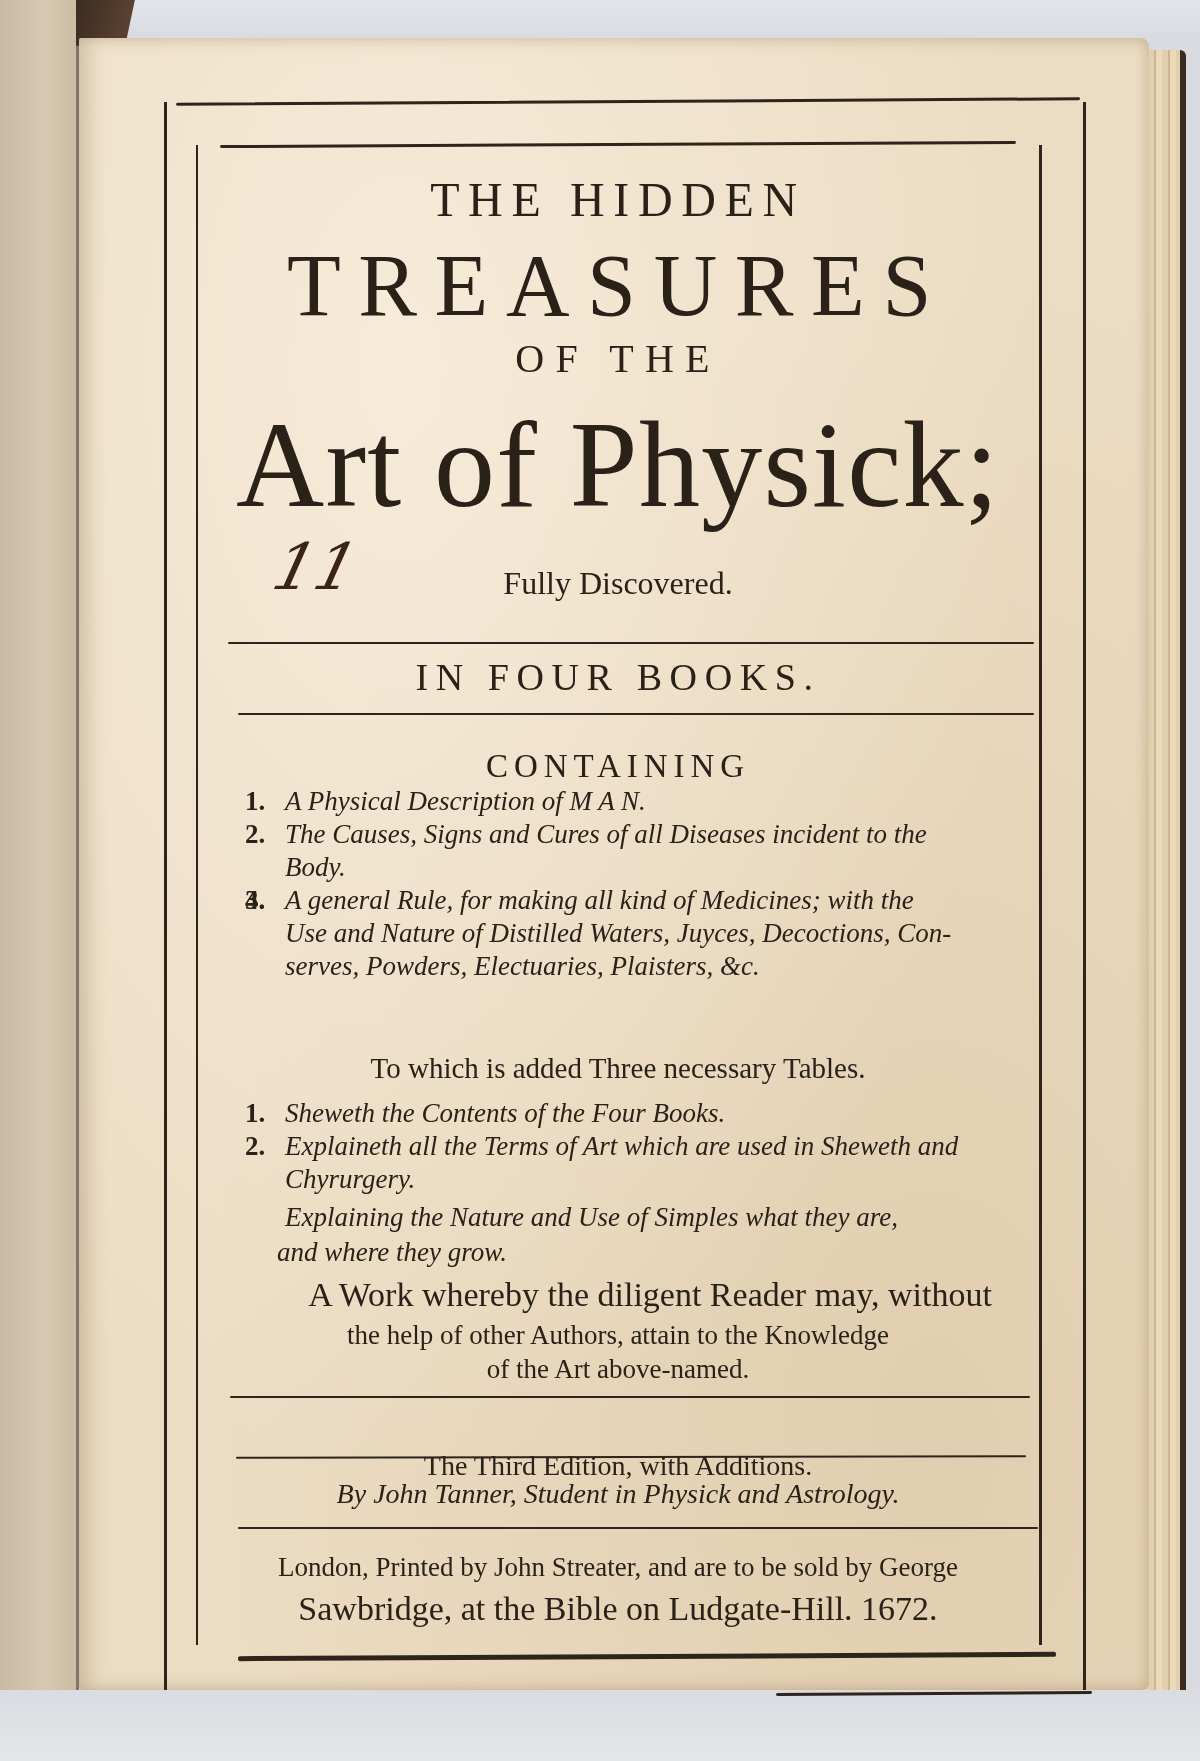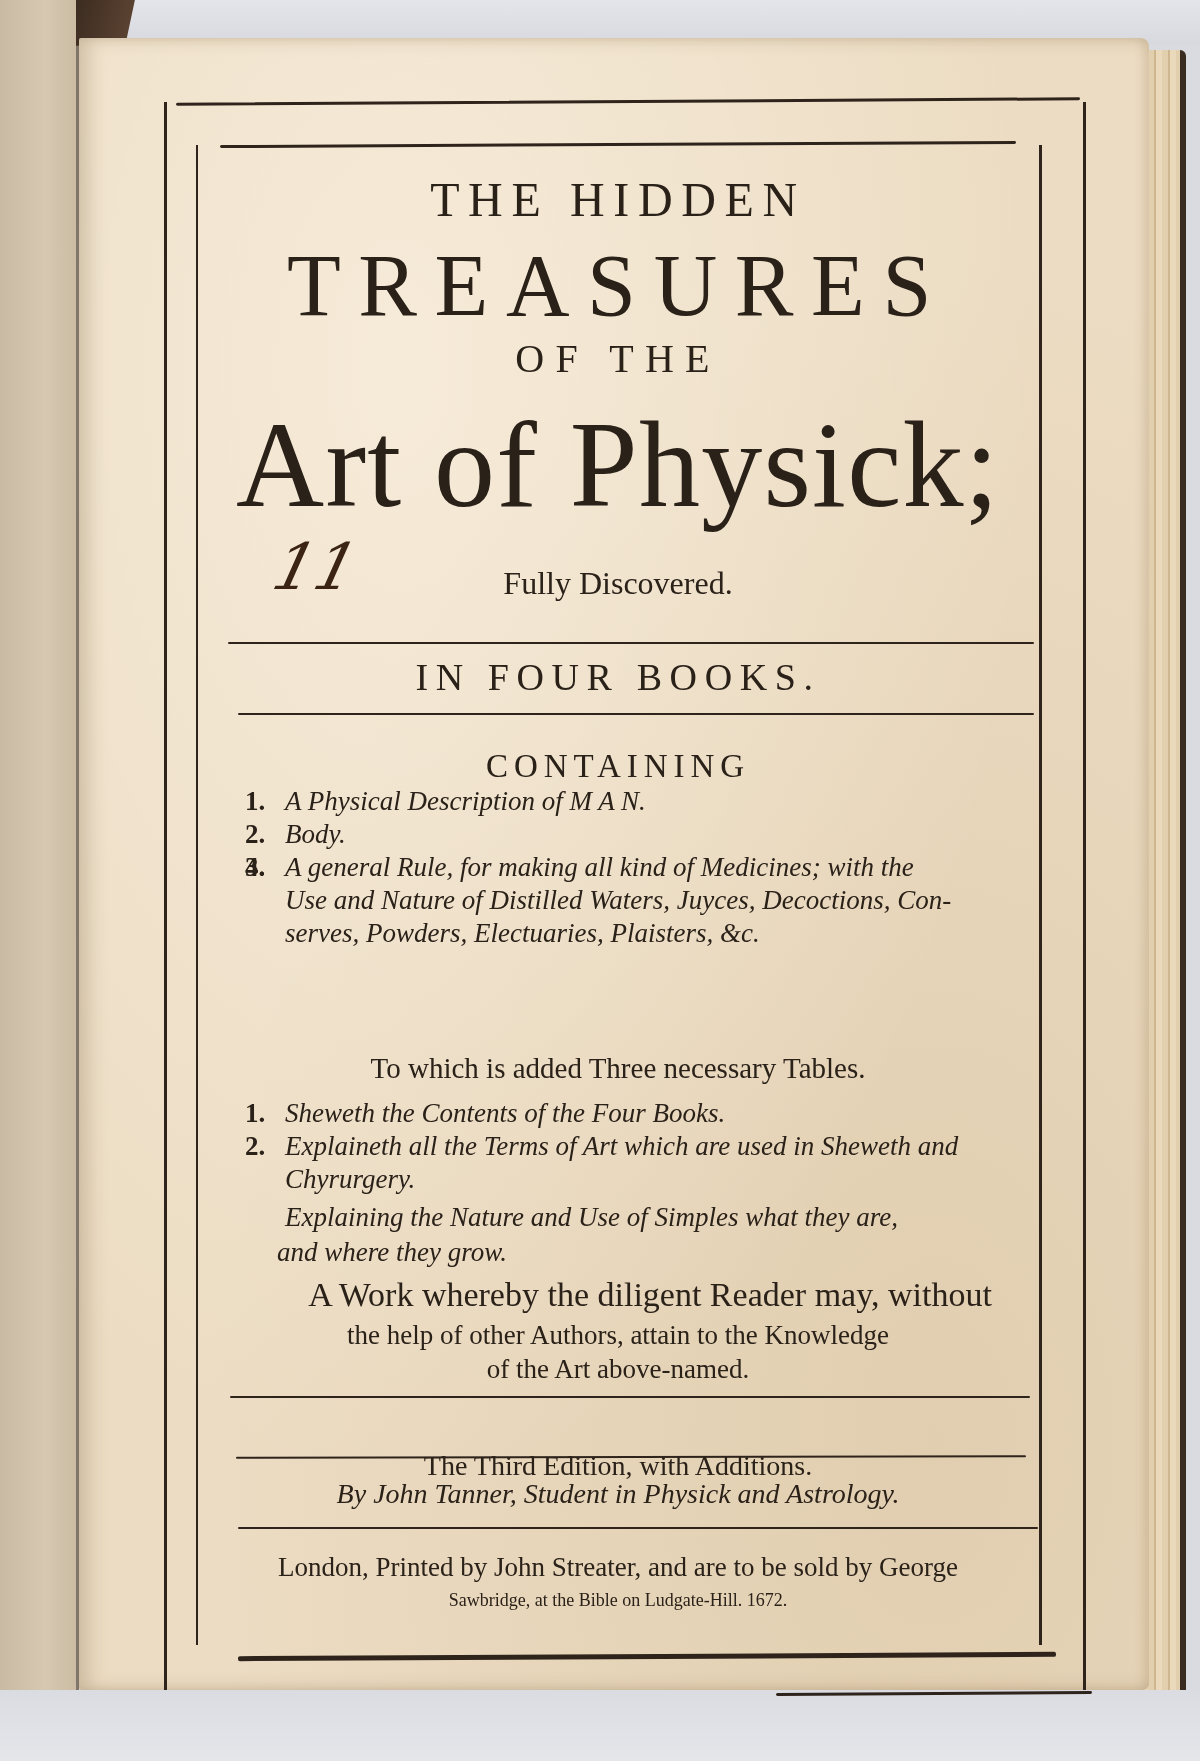--- a/index.html
+++ b/index.html
@@ -56,21 +56,21 @@
   .t-added { top: 1052px; font-size: 29px; }
   .tables { top: 1097px; }
   .simples { position: absolute; left: 285px; top: 1200px; width: 750px; font-size: 27px; line-height: 35px; font-style: italic; }
   .simples .c2 { margin-left: -8px; }
   .t-work1 { top: 1276px; font-size: 34px; padding-left: 32px; }
   .t-work2 { top: 1320px; font-size: 27px; }
   .t-work3 { top: 1354px; font-size: 27px; }
   .t-edition { top: 1410px; font-size: 28px; margin-top: 40px; }
   .t-author { top: 1478px; font-size: 28px; }
   .t-imprint1 { top: 1552px; font-size: 27px; }
-  .t-imprint2 { top: 1590px; font-size: 18px; }
+  .t-imprint2 { top: 1590px; font-size: 34px; }
 </style>
 </head>
 <body>
 
 <div class="bg-top"></div>
 <div class="cover-spine"></div>
 <div class="page-stack"></div>
 <div class="page"></div>
 <div class="endpaper"></div>
 <div class="endpaper-shadow"></div>
@@ -95,20 +95,21 @@
 
 <div class="center t-containing">CONTAINING</div>
 
 <div class="list contents">
   <div class="row">
     <span class="num">1.</span>
     <span>A Physical Description of M A N.</span>
   </div>
   <div class="row">
     <span class="num">2.</span>
+    <span>The Causes, Signs and Cures of all Diseases incident to the</span>
   </div>
   <div class="cont">Body.</div>
   <div class="row">
     <span class="num">3.</span>
   </div>
   <div class="row">
     <span class="num">4.</span>
     <span>A general Rule, for making all kind of Medicines; with the</span>
   </div>
   <div class="cont">Use and Nature of Distilled Waters, Juyces, Decoctions, Con-</div>

